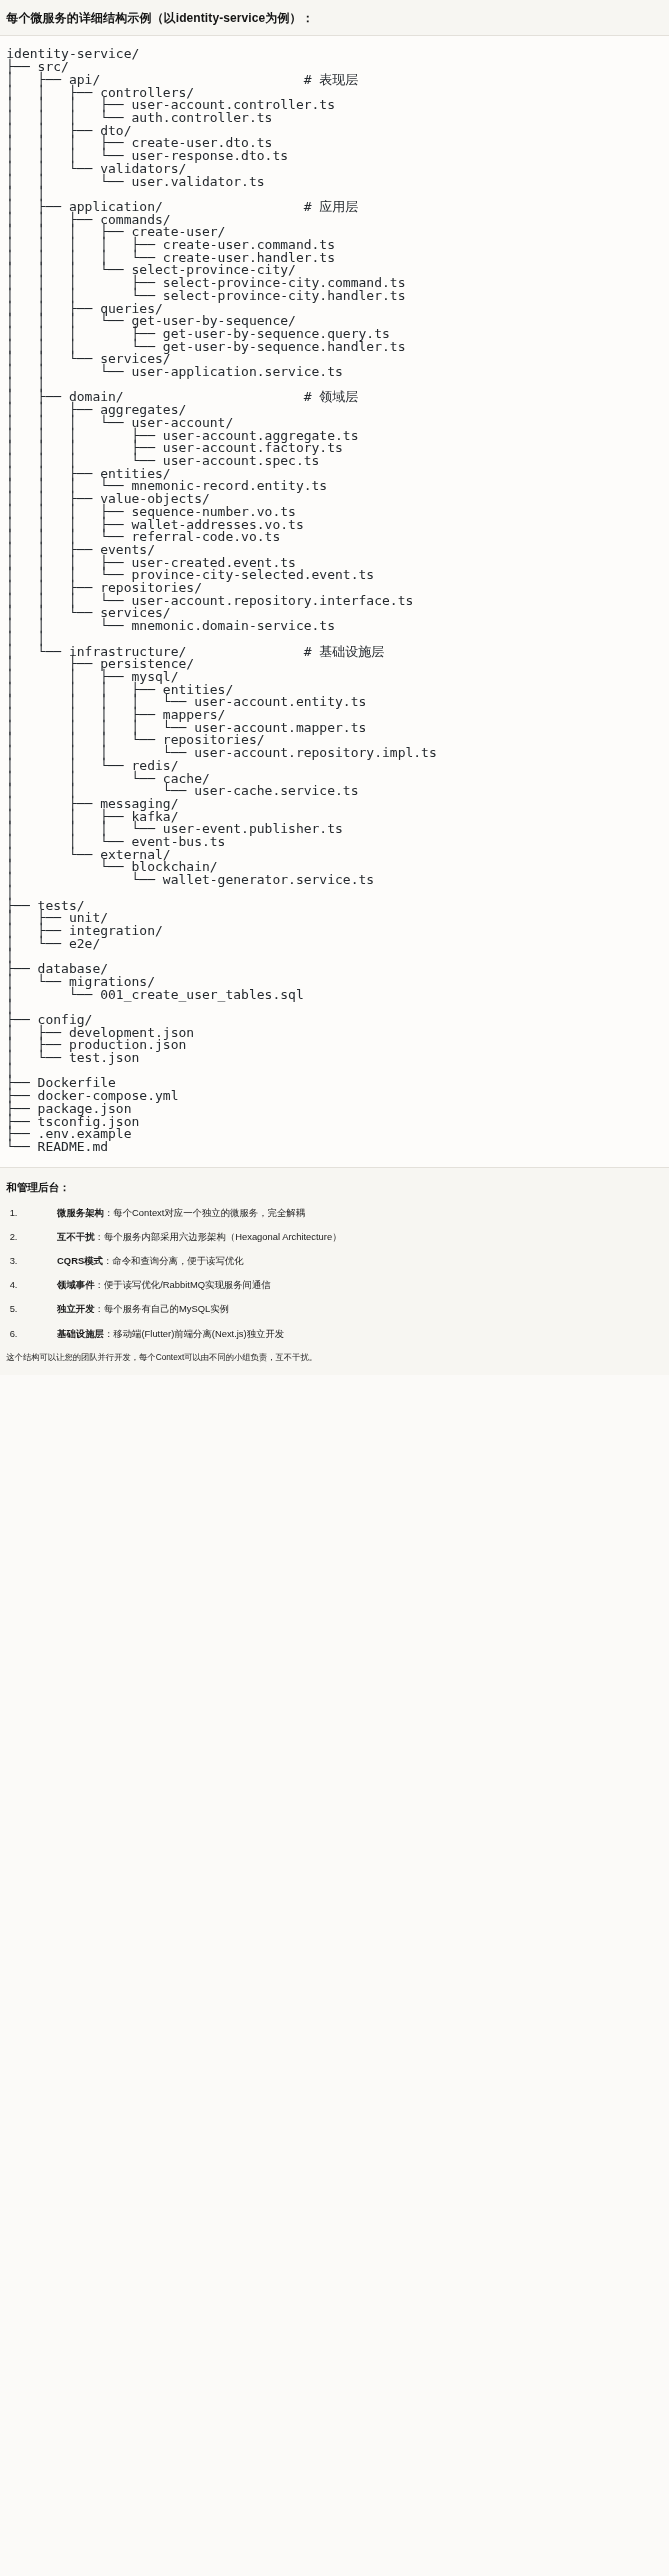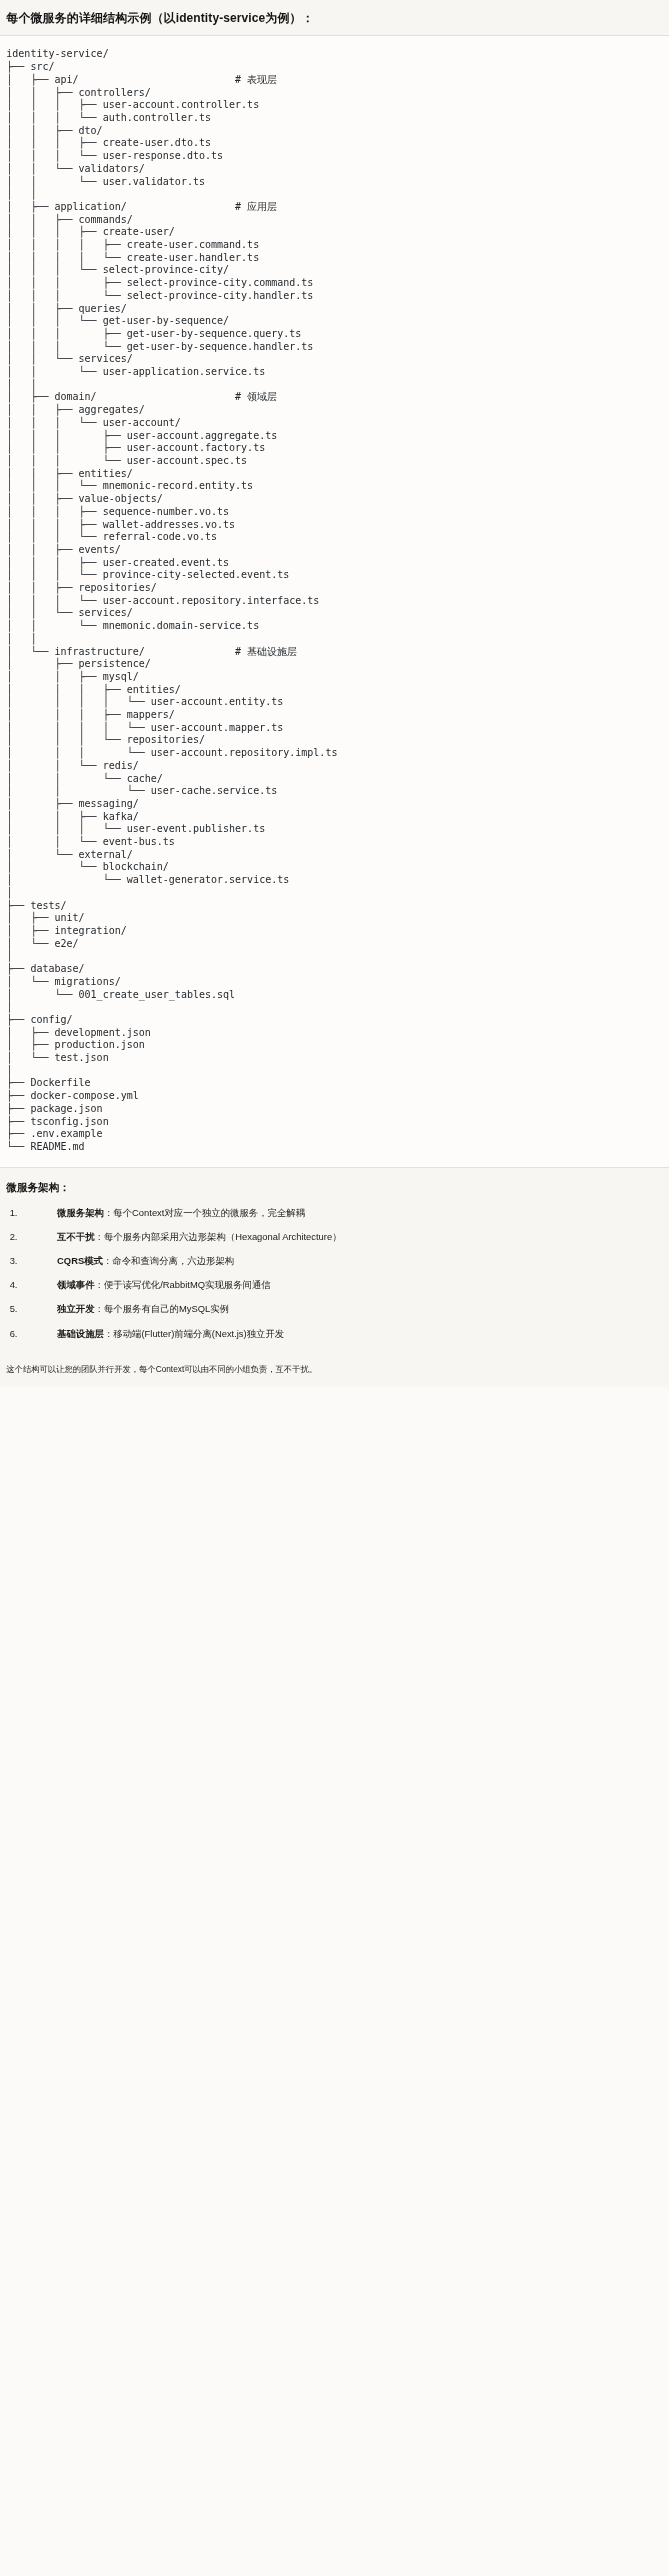--- a/index.html
+++ b/index.html
@@ -40,21 +40,21 @@
   
   .tree-block {
     background: #fdfcfa;
     padding: 12.5px 6.3px 13.8px 6.3px;
     box-sizing: border-box;
     border-bottom: 0.6px solid #e3e0da;
   }
   pre.tree {
     margin: 0;
     font-family: "DejaVu Sans Mono", "Liberation Mono", monospace;
-    font-size: 10px;
+    font-size: 13px;
     line-height: 12.7px;
     color: #24292e;
     white-space: pre;
     letter-spacing: 0px;
     tab-size: 4;
   }
 
   
   .notes-band {
     background: #f7f6f2;
@@ -80,21 +80,21 @@
     color: #1a1a1a;
   }
   ol.notes-list li .lbl {
     font-weight: bold;
     padding-left: 37px;
   }
   .closing {
     font-size: 8.3px;
     line-height: 1.6;
     color: #1a1a1a;
-    margin: 22px 0 0 0;
+    margin: 10px 0 0 0;
   }
 </style>
 </head>
 <body>
 
 <div class="page">
 
   <div class="header-band">
     <h1 class="page-title">每个微服务的详细结构示例（以identity-service为例）：</h1>
   </div>
@@ -183,31 +183,31 @@
 │
 ├── Dockerfile
 ├── docker-compose.yml
 ├── package.json
 ├── tsconfig.json
 ├── .env.example
 └── README.md</pre>
   </div>
 
   <div class="notes-band">
-    <h2 class="notes-title">微服务架构：</h2>
+    <h2 class="notes-title">和管理后台：</h2>
 
     <ol class="notes-list">
       <li>
         <span class="lbl">微服务架构</span><span>：每个Context对应一个独立的微服务，完全解耦</span>
       </li>
       <li>
         <span class="lbl">互不干扰</span><span>：每个服务内部采用六边形架构（Hexagonal Architecture）</span>
       </li>
       <li>
-        <span class="lbl">CQRS模式</span><span>：命令和查询分离，六边形架构</span>
+        <span class="lbl">CQRS模式</span><span>：命令和查询分离，便于读写优化</span>
       </li>
       <li>
         <span class="lbl">领域事件</span><span>：便于读写优化/RabbitMQ实现服务间通信</span>
       </li>
       <li>
         <span class="lbl">独立开发</span><span>：每个服务有自己的MySQL实例</span>
       </li>
       <li>
         <span class="lbl">基础设施层</span><span>：移动端(Flutter)前端分离(Next.js)独立开发</span>
       </li>

